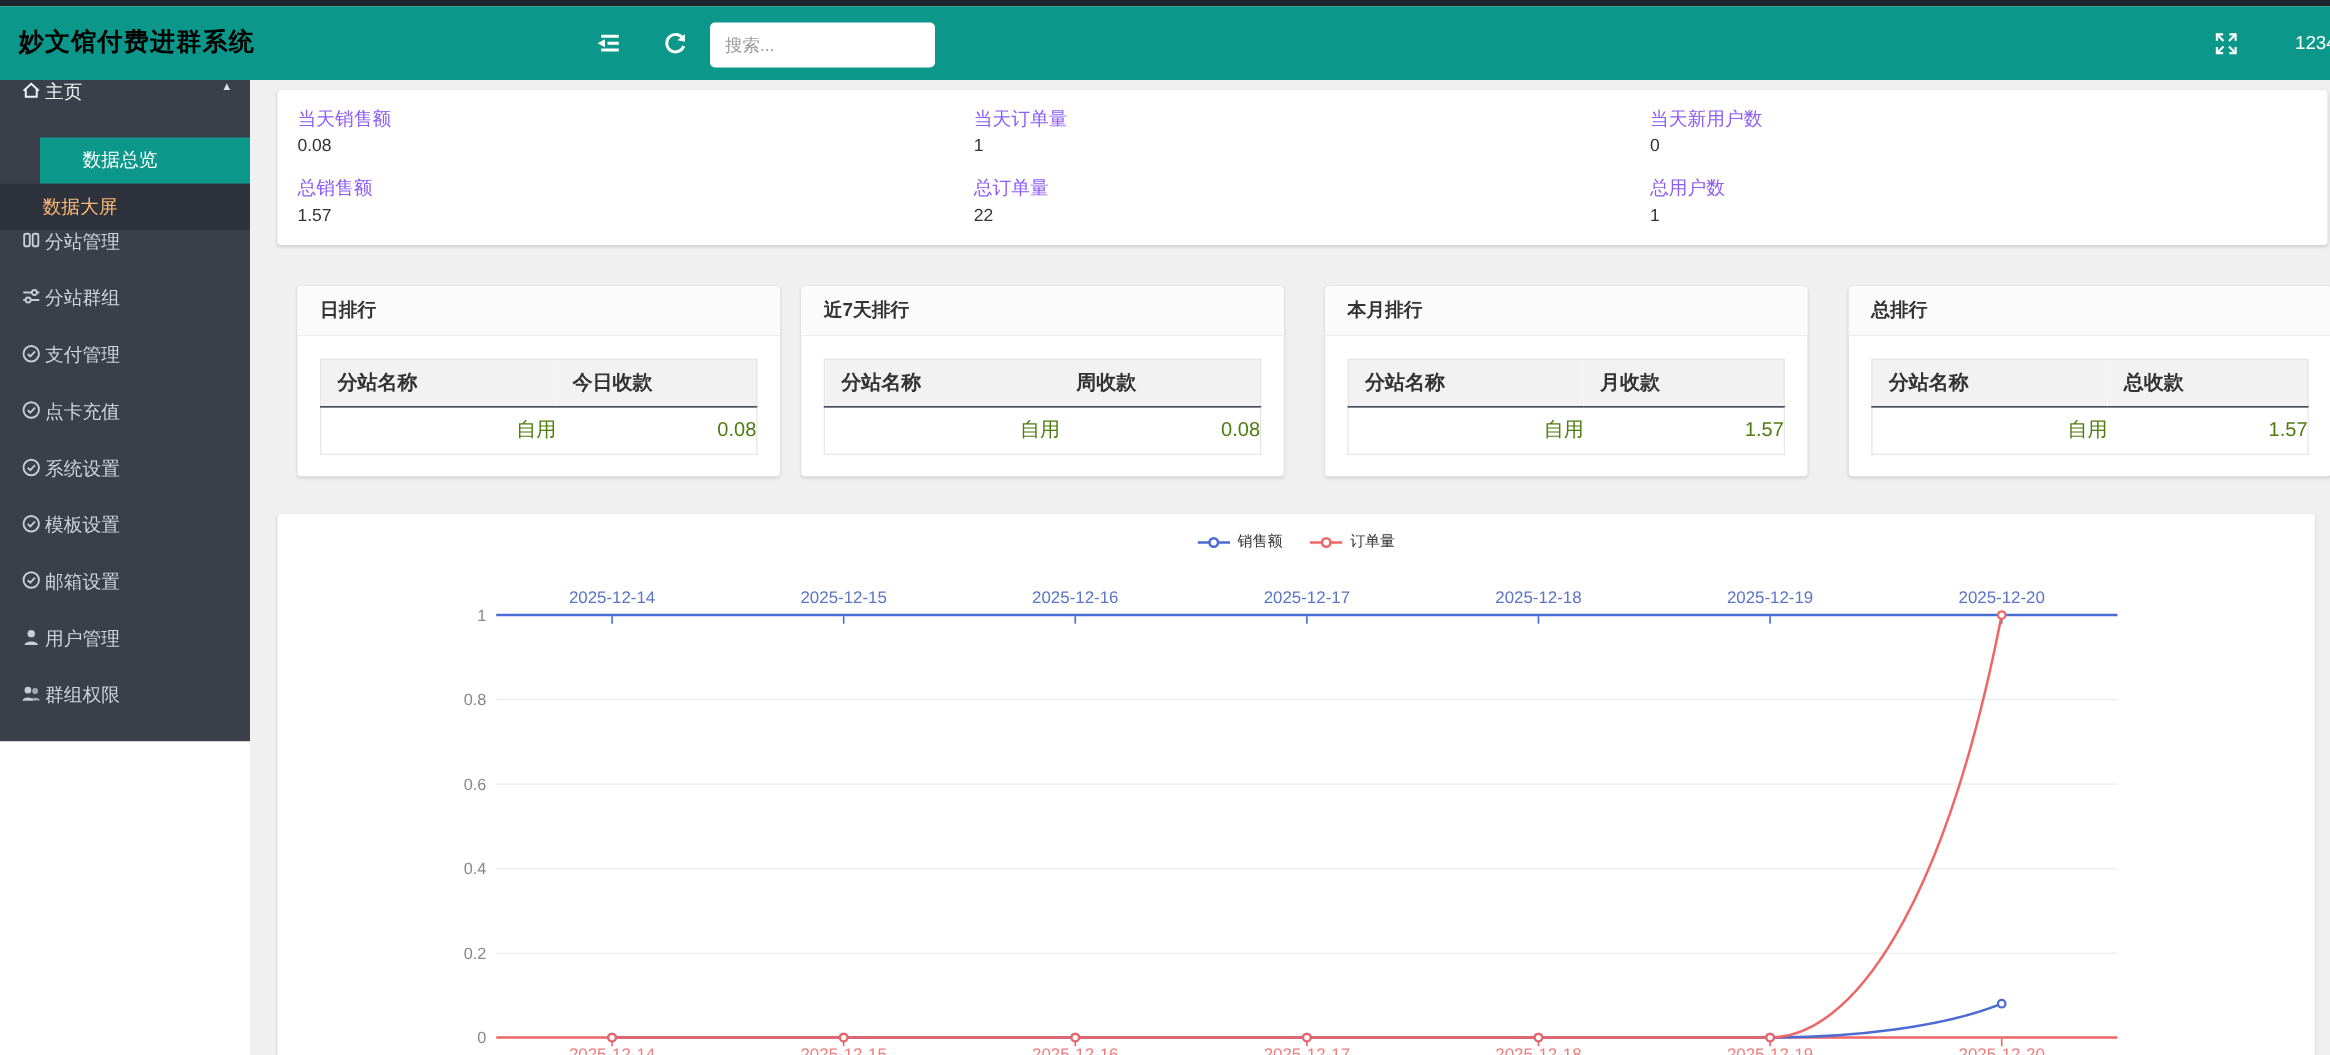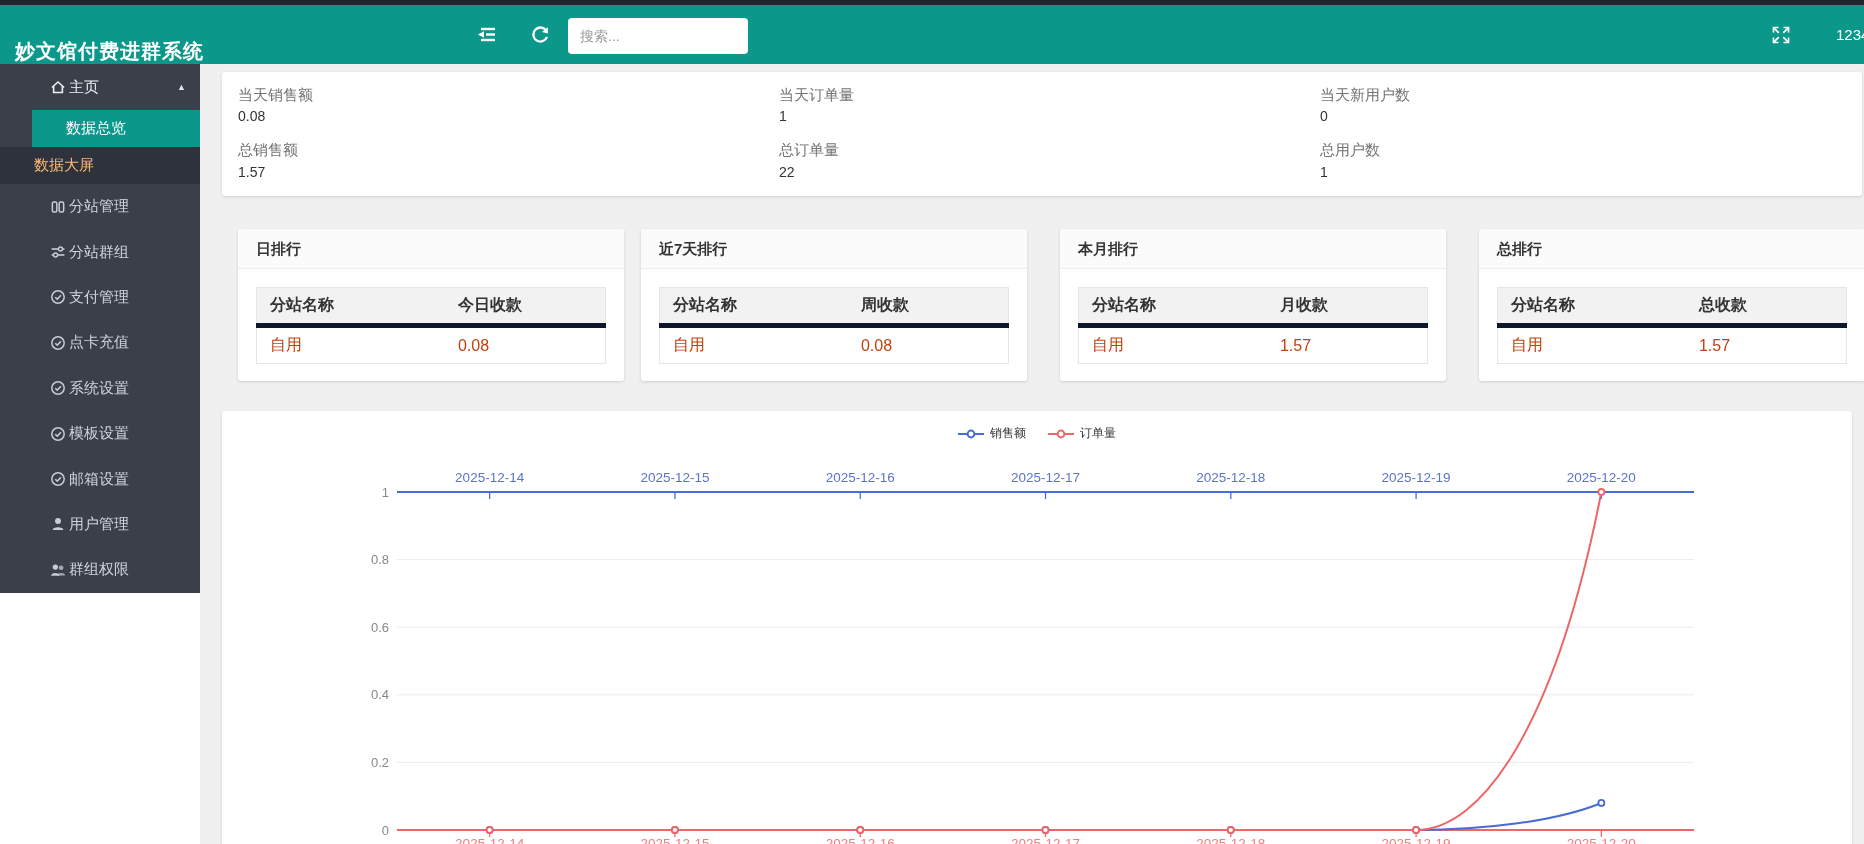--- a/index.html
+++ b/index.html
@@ -3,66 +3,66 @@
 <meta charset="utf-8">
 <style>
   * { margin:0; padding:0; box-sizing:border-box; }
   html,body { width:1864px; height:844px; overflow:hidden; background:#fff;
     font-family:"Liberation Sans","DejaVu Sans",sans-serif; }
   #stage { position:relative; width:1864px; height:844px; overflow:hidden; }
 
   
   .top-strip { position:absolute; left:0; top:0; width:1864px; height:5px; background:#20262e; }
   .header { position:absolute; left:0; top:5px; width:1864px; height:59px; background:#0b978a; }
-  .app-title { position:absolute; left:15px; top:17px; height:59px; line-height:59px;
-    color:#ffffff; font-size:20px; font-weight:bold; letter-spacing:1px; }
+  .app-title { position:absolute; left:15px; top:0; height:59px; line-height:59px;
+    color:#000000; font-size:20px; font-weight:bold; letter-spacing:1px; }
   .hicon { position:absolute; top:0; height:59px; display:flex; align-items:center; cursor:pointer; }
   .hicon svg { display:block; }
   .search-box { position:absolute; left:568px; top:13px; width:180px; height:36px; }
   .search-box input { width:100%; height:100%; border:none; outline:none; border-radius:4px;
     padding:16px 12px; font-size:14px; color:#666; background:#fff;
     font-family:"Liberation Sans","DejaVu Sans",sans-serif; }
   .search-box input::placeholder { color:#9a9a9a; }
   .user-text { position:absolute; left:1836px; top:0; height:59px; line-height:59px;
     color:#fff; font-size:15px; white-space:nowrap; cursor:pointer; }
 
   
   .sidebar { position:absolute; left:0; top:64px; width:200px; background:#3a3f4a; }
-  .side-item { position:relative; display:flex; align-items:center; height:45.4px;
-    padding-left:17px; color:#cfd3da; font-size:15px; cursor:pointer;margin-left:33px; }
+  .side-item { position:relative; display:flex; align-items:flex-start; height:45.4px;
+    padding-left:17px; color:#cfd3da; font-size:15px; cursor:pointer; }
   .side-item .s-icon { width:16px; height:16px; margin-right:3px; display:flex;
     align-items:center; justify-content:center; flex:none; }
   .side-item.parent { height:46px; color:#eef0f3; }
   .side-item .arrow { position:absolute; right:14px; font-size:9px; color:#dfe2e8; }
   .side-sub { display:flex; align-items:center; height:37px; padding-left:34px;
     font-size:15px; color:#fdba74; background:#2e323c; cursor:pointer; }
   .side-sub.active { background:#0b978a; color:#fff;margin-left:32px; }
 
   
   .content { position:absolute; left:200px; top:64px; width:1664px; height:780px; background:#f0f0f1; }
   .card { position:absolute; background:#fff; border-radius:3px;
     box-shadow:0 1px 3px rgba(0,0,0,0.14); }
 
   
   .stats-card { left:22px; top:8px; width:1640px; height:124px; }
   .stat-col { position:absolute; top:0; width:480px; height:124px; }
-  .stat-label { position:absolute; left:0; font-size:15px; color:#737373; }
+  .stat-label { position:absolute; left:0; font-size:15px; color:#8b5cf6; }
   .stat-value { position:absolute; left:0; font-size:14px; color:#333; }
 
   
   .rank-card { top:165px; width:386px; height:152px; }
   .rank-head { height:40px; line-height:40px; padding-left:18px; font-size:15px;
     font-weight:bold; color:#333; border-bottom:1px solid #ececec; background:#fbfbfb;
     border-radius:3px 3px 0 0; }
   .rank-body { padding:18px 18px 0 18px; }
   .rank-table { width:100%; border-collapse:collapse; border:1px solid #e6e6e6; }
   .rank-table th { background:#f2f2f2; font-weight:bold; }
   .rank-table th, .rank-table td { height:38px; padding-left:13px; text-align:left;
     font-size:16px; color:#333; }
-  .rank-table td { border-top:5px solid #0f172a; color:#c2410c; }
+  .rank-table td { border-top:1px solid #0f172a; color:#4d7c0f;text-align:right; }
   .rank-table .c1 { width:54%; }
 
   
   .chart-card { left:22px; top:347px; width:1630px; height:480px; }
   .legend { position:absolute; left:0; top:14px; width:100%; display:flex;
     justify-content:center; align-items:center; gap:22px; z-index:2; }
   .legend-item { display:flex; align-items:center; cursor:pointer; }
   .legend-item svg { display:block; }
   .legend-item span { margin-left:6px; font-size:12px; color:#333; }
   .chart-svg { position:absolute; left:0; top:0; }

